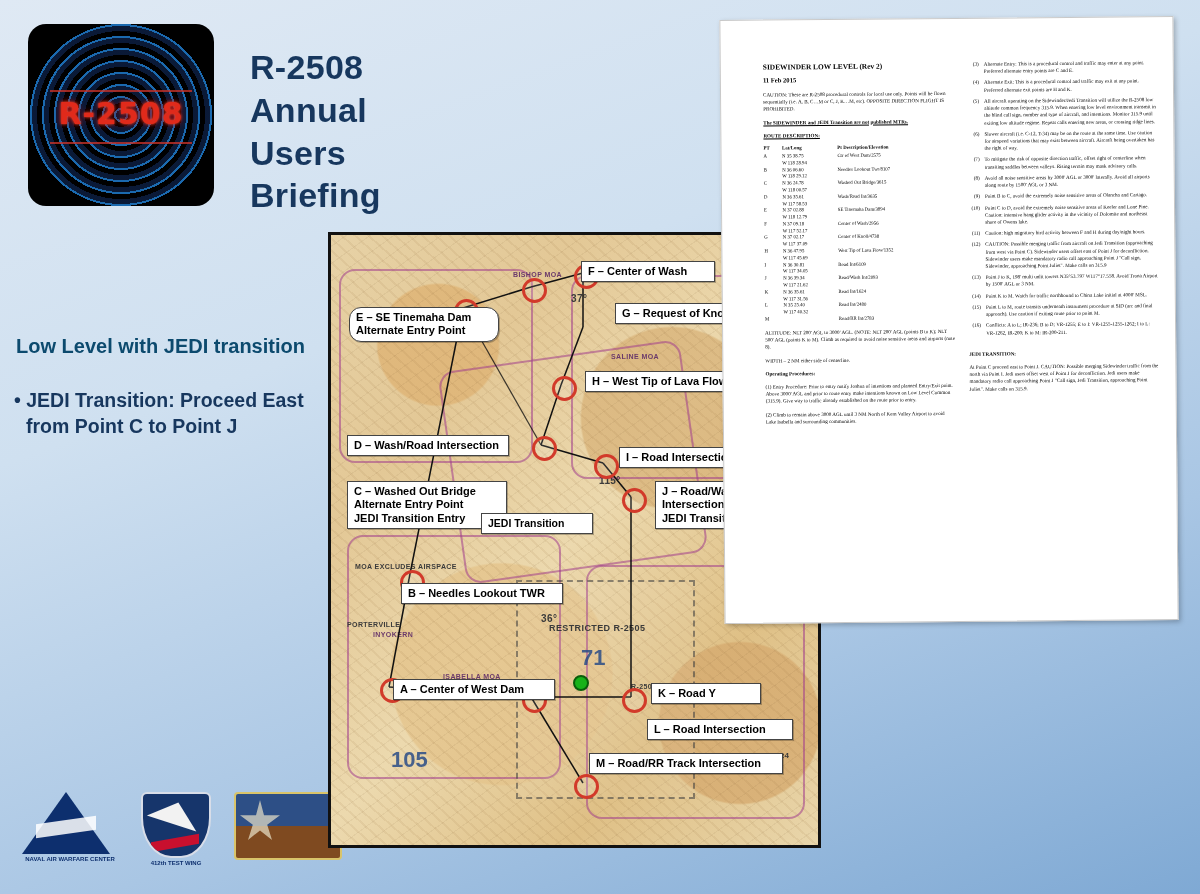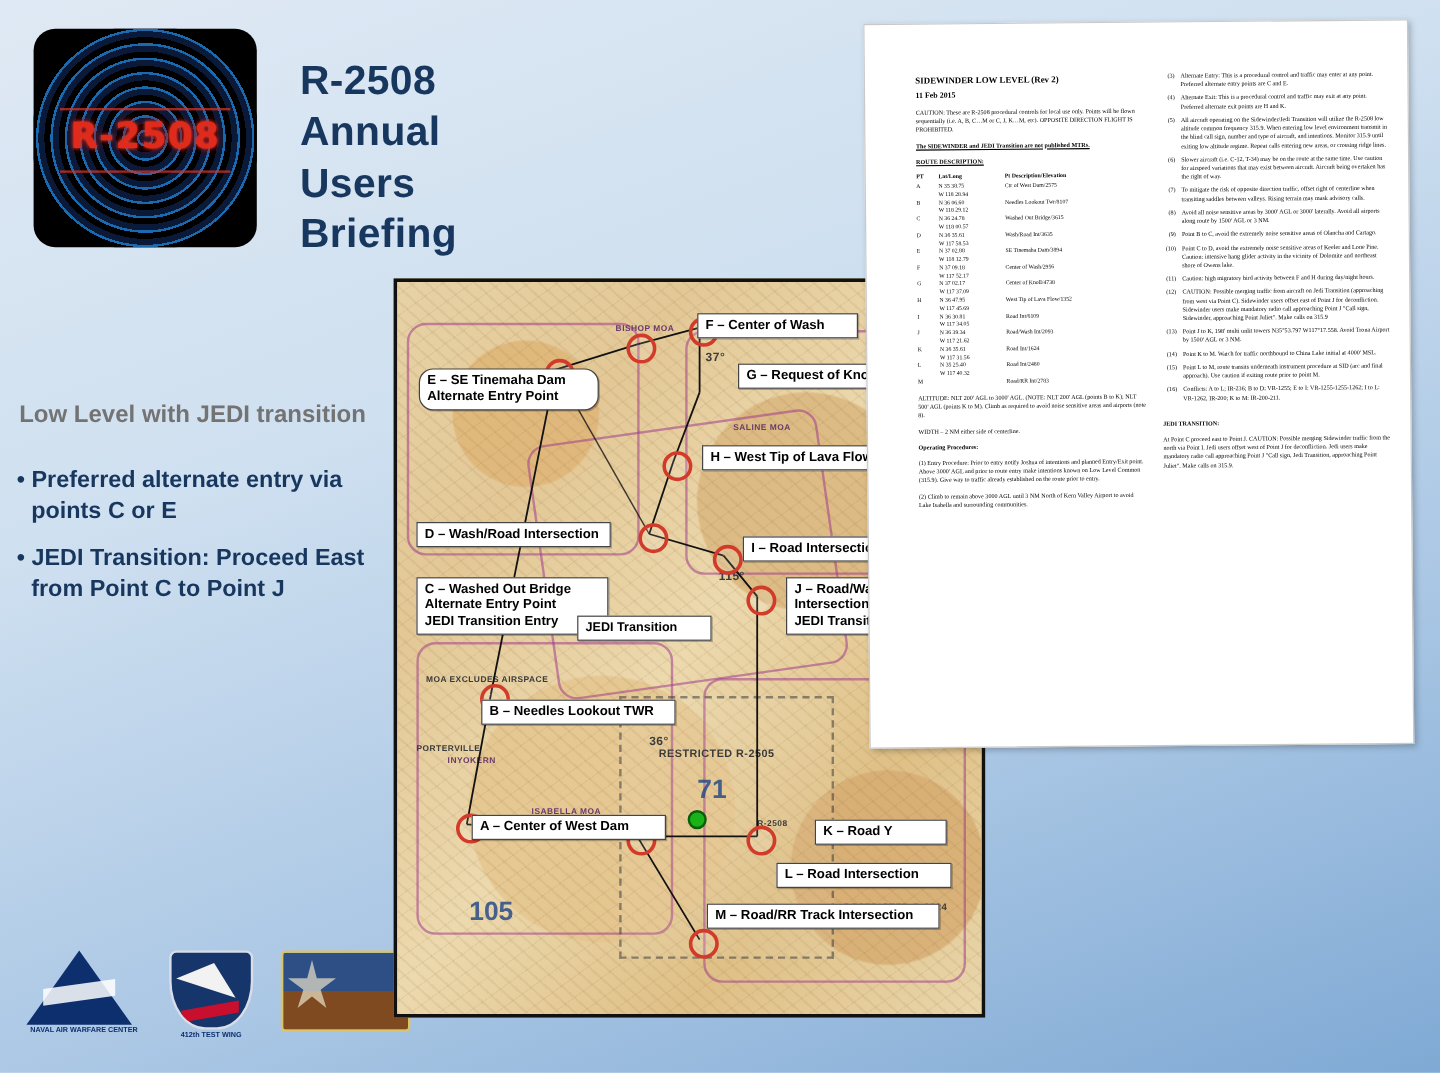--- a/index.html
+++ b/index.html
@@ -78,21 +78,21 @@
     position: absolute;
     left: 14px; top: 270px;
     color: #17375e;
     font-size: 46px;
     font-weight: bold;
     letter-spacing: .2px;
   }
   .sidewinder-sub {
     position: absolute;
     left: 16px; top: 335px;
-    color: #737373;
+    color: #0c4a6e;
     font-size: 20px;
     font-weight: bold;
   }
   .bullets {
     position: absolute;
     left: 14px; top: 388px;
     width: 312px;
     color: #17375e;
     font-size: 19.5px;
     font-weight: bold;
@@ -377,21 +377,20 @@
     <div class="logo-text">R-2508</div>
   </div>
 
   <div class="deck-title" style="white-space:pre-line">R-2508
 Annual
 Users
 Briefing</div>
 
   <div class="sidewinder-sub">Low Level with JEDI transition</div>
   <div class="bullets">
-    <p>• Preferred alternate entry via points C or E</p>
     <p>• JEDI Transition: Proceed East from Point C to Point J</p>
   </div>
 
   <div class="seals">
     <div class="seal seal-nawc">
       <div class="tri"></div>
       <div class="seal-label">NAVAL AIR WARFARE CENTER</div>
     </div>
     <div class="seal seal-wing">
       <div class="shield"></div>
@@ -421,21 +420,21 @@
     <div class="map-label" style="left:408px; top:190px;">STOVEPIPE WELLS OA</div>
     <div class="map-label dark" style="left:430px; top:120px;">FURNACE CREEK</div>
     <div class="map-label dark" style="left:24px; top:328px;">MOA EXCLUDES AIRSPACE</div>
     <div class="map-label dark" style="left:218px; top:388px; font-size:9px;">RESTRICTED R-2505</div>
     <div class="map-label dark" style="left:372px; top:516px; font-size:8px;">RESTRICTED R-2524</div>
     <div class="map-label dark" style="left:300px; top:448px;">R-2508</div>
     <div class="map-big" style="left:250px; top:410px;">71</div>
     <div class="map-big" style="left:60px; top:512px;">105</div>
     <div class="map-label dark" style="left:412px; top:96px; font-size:10px;">117°</div>
     <div class="map-label dark" style="left:210px; top:378px; font-size:10px;">36°</div>
-    <div class="map-label dark" style="left:240px; top:58px; font-size:10px;padding-left:17px;">37°</div>
+    <div class="map-label dark" style="left:240px; top:58px; font-size:10px;">37°</div>
     <div class="map-label dark" style="left:268px; top:240px; font-size:10px;">115°</div>
     <div class="map-label" style="left:42px; top:396px;">INYOKERN</div>
     <div class="map-label dark" style="left:16px; top:386px;">PORTERVILLE</div>
 
     <svg class="route-svg" viewBox="0 0 487 610" preserveAspectRatio="none">
       <polyline points="58,452 78,342 132,73 200,50 258,38 290,88 278,150 240,212 218,222 196,342 60,452 178,462 300,468 252,548 196,462" fill="none" stroke="#111" stroke-width="1.6" opacity="0"></polyline>
       <path d="M58,452 L78,344" stroke="#111" stroke-width="1.5" fill="none"></path>
       <path d="M78,344 L132,73" stroke="#111" stroke-width="1.5" fill="none"></path>
       <path d="M132,73 L200,52" stroke="#111" stroke-width="1.5" fill="none"></path>
       <path d="M200,52 L252,38" stroke="#111" stroke-width="1.5" fill="none"></path>
@@ -474,21 +473,21 @@
     <div class="callout" style="left:288px; top:212px; width:120px;">I – Road Intersection</div>
     <div class="callout" style="left:16px; top:246px; width:146px;">C – Washed Out Bridge
 Alternate Entry Point
 JEDI Transition Entry</div>
     <div class="callout" style="left:324px; top:246px; width:106px;">J – Road/Wash
 Intersection
 JEDI Transition Exit</div>
     <div class="callout small" style="left:150px; top:278px; width:98px;">JEDI Transition</div>
     <div class="callout" style="left:70px; top:348px; width:148px;">B – Needles Lookout TWR</div>
     <div class="callout" style="left:62px; top:444px; width:148px;">A – Center of West Dam</div>
-    <div class="callout" style="left:348px; top:448px; width:96px;">K – Road Y</div>
+    <div class="callout" style="left:320px; top:448px; width:96px;">K – Road Y</div>
     <div class="callout" style="left:316px; top:484px; width:132px;">L – Road Intersection</div>
     <div class="callout" style="left:258px; top:518px; width:180px;">M – Road/RR Track Intersection</div>
   </div>
 
   <div class="doc">
     <div class="doc-inner">
       <div class="doc-col left">
         <div class="doc-title">SIDEWINDER LOW LEVEL (Rev 2)</div>
         <div class="doc-sub">11 Feb 2015</div>
         <div class="doc-p">CAUTION: These are R-2508 procedural controls for local use only.  Points will be flown sequentially (i.e. A, B, C…M or C, J, K…M, etc).  OPPOSITE DIRECTION FLIGHT IS PROHIBITED.</div>

